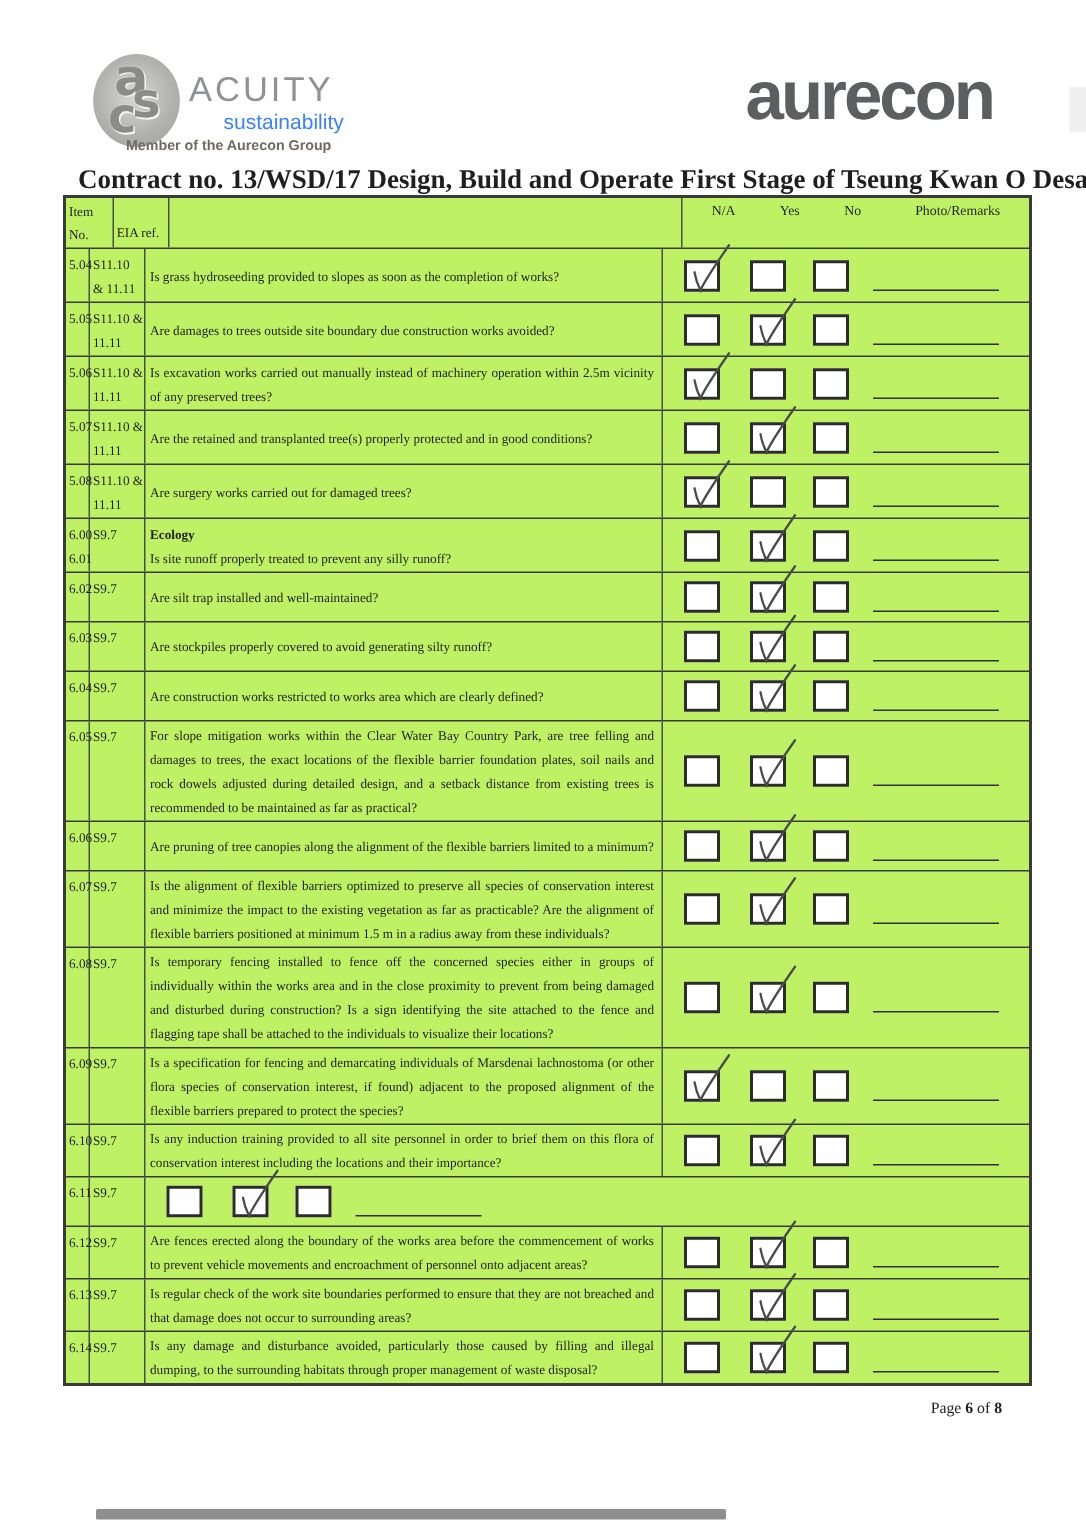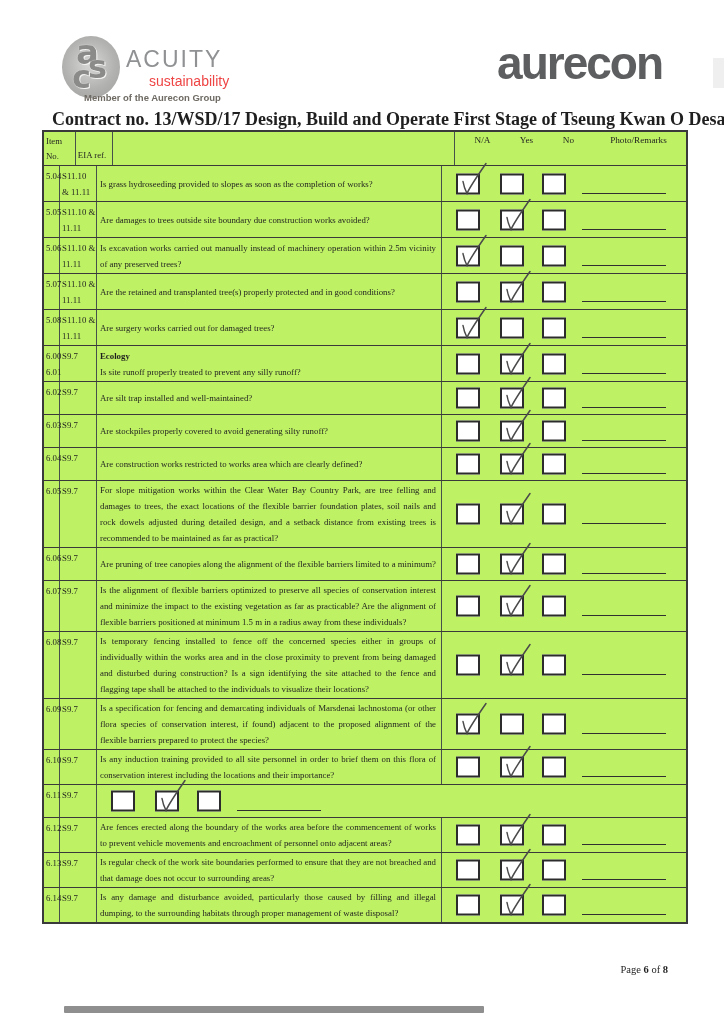--- a/index.html
+++ b/index.html
@@ -22,21 +22,21 @@
             background:radial-gradient(circle at 48% 45%, #d8d8d6 0%, #b2b2b0 55%, #9d9d9b 100%);
             overflow:hidden;}
   .monogram span{position:absolute;font-family:"DejaVu Sans",sans-serif;font-weight:bold;color:#8b8b89;
                  text-shadow:0 0 1px #fdfdfd, 1px 1px 0 #f4f4f2;}
   .mono-a{left:14px;top:-4px;font-size:34px;}
   .mono-s{left:26px;top:12px;font-size:32px;}
   .mono-c{left:10px;top:22px;font-size:32px;}
   .acuity-name{position:absolute;left:66px;top:12px;font-family:"Liberation Sans",sans-serif;
                font-size:23px;letter-spacing:2px;color:var(--brand-grey);font-weight:500;}
   .acuity-sub{position:absolute;left:89px;top:39px;font-family:"Liberation Sans",sans-serif;
-              font-size:14px;color:#ef4444;text-align:right;}
+              font-size:14px;color:#3b82f6;text-align:right;}
   .member-line{position:absolute;left:24px;top:58px;font-family:"Liberation Sans",sans-serif;
                font-size:9.5px;font-weight:bold;color:var(--member-brown);}
   .aurecon{position:absolute;right:62px;top:40px;font-family:"Liberation Sans",sans-serif;
            font-size:46px;font-weight:bold;letter-spacing:-2px;color:var(--aurecon-grey);line-height:1;}
   .aurecon .accent{position:absolute;left:14px;top:-4px;width:9px;height:14px;border-radius:50% 50% 50% 50%;
                    background:#959b0;transform:rotate(18deg);opacity:.75;}
 
   
   .doc-title{position:absolute;left:52px;width:646px;top:109px;text-align:center;
              font-weight:bold;font-size:18px;white-space:nowrap;}
@@ -66,21 +66,21 @@
   .h-item{width:32px;border-right:1px solid var(--vline);padding:2px 1px 1px 2px;
           font-size:8.8px;line-height:15px;white-space:pre-line;}
   .h-eia{width:37px;border-right:1px solid var(--vline);padding:18px 0 1px 2px;font-size:8.8px;}
   .h-q{width:345px;border-right:1px solid var(--vline);}
   .h-checks{width:232px;position:relative;font-size:9.2px;}
   .h-checks span{position:absolute;top:3px;text-align:center;}
   .h-na{left:12px;width:30px;} .h-yes{left:56px;width:30px;} .h-no{left:100px;width:26px;}
   .h-photo{left:138px;width:90px;}
 
   
-  .page-footer{position:absolute;right:56px;top:964px;font-size:10.5px;text-align:right;}
+  .page-footer{position:absolute;right:56px;top:934px;font-size:10.5px;text-align:right;}
   .page-footer b{font-weight:bold;}
 
   
   .scan-bar-bottom{position:absolute;left:64px;top:1006px;width:420px;height:7px;
                    background:#8f8f8f;border-radius:1px;}
   .scan-nub-right{position:absolute;right:0;top:58px;width:11px;height:30px;background:#efefef;}
 </style>
 </head>
 <body>
 

